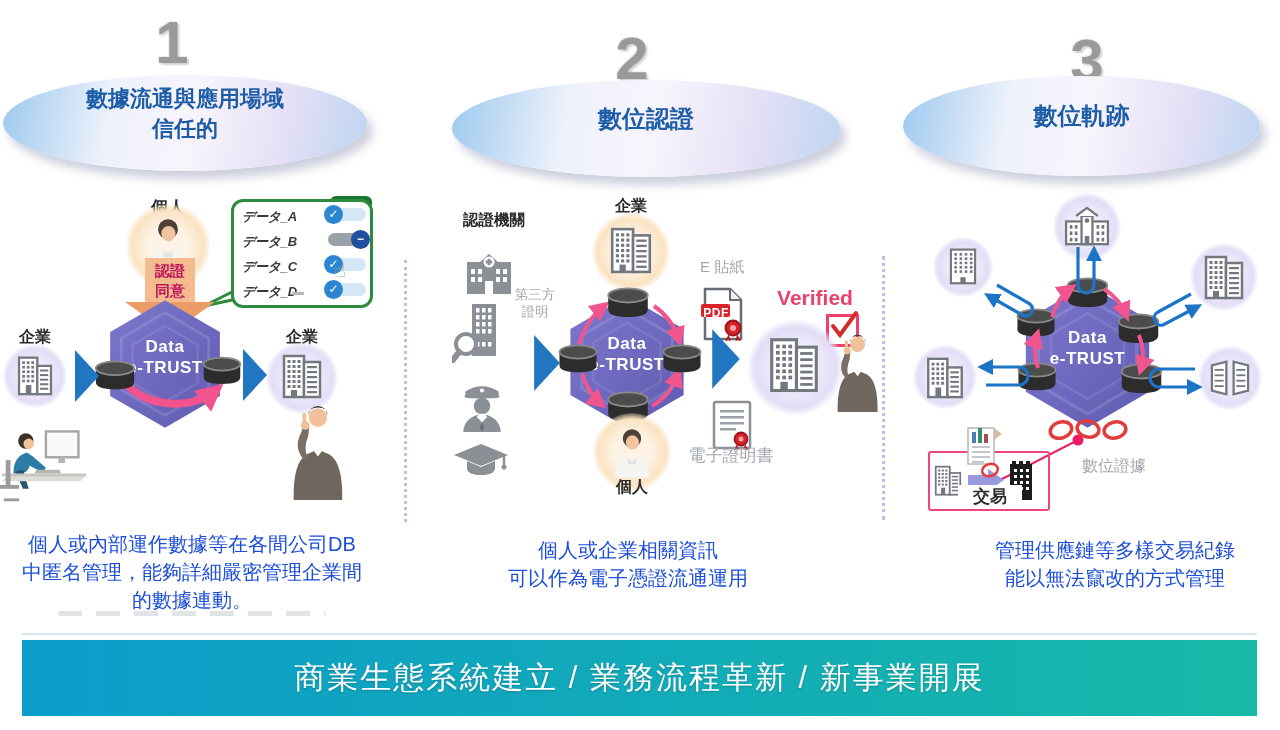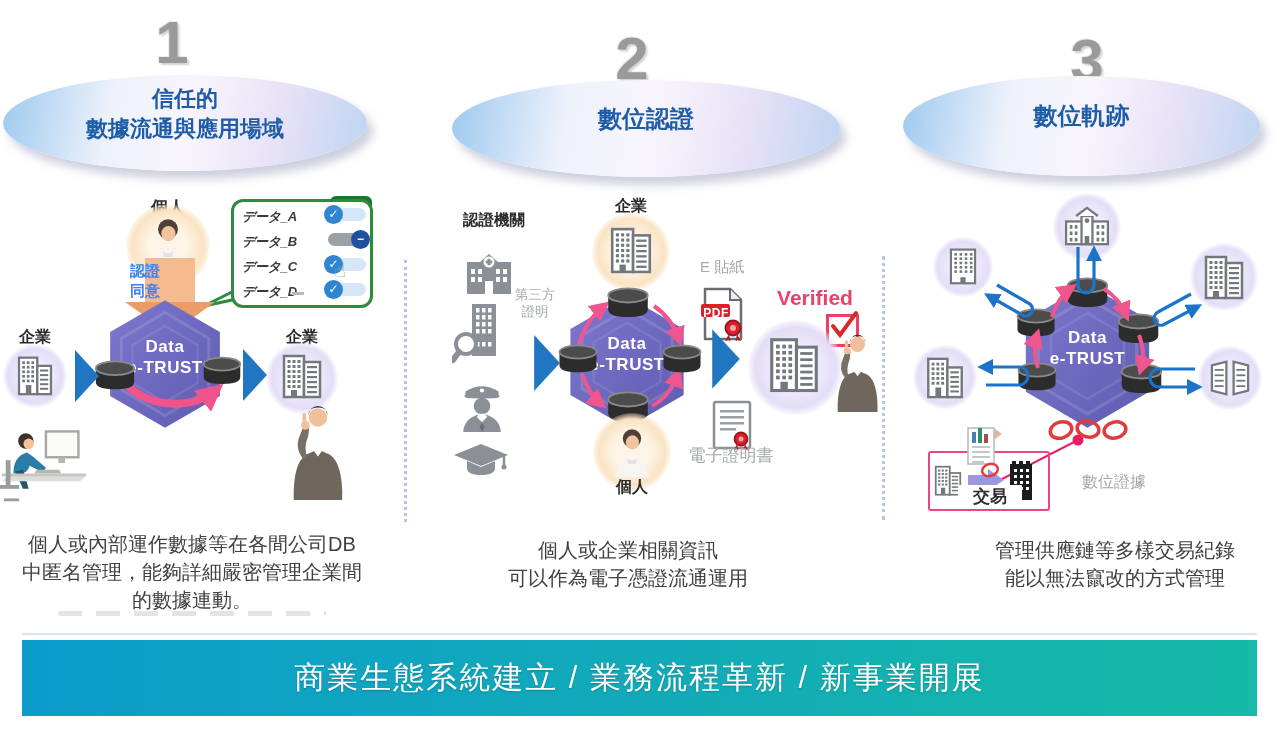--- a/index.html
+++ b/index.html
@@ -7,41 +7,41 @@
           font-family:"Liberation Sans","DejaVu Sans",sans-serif;}
   .abs{position:absolute;}
   .ctr{text-align:center;}
   .num{font-size:60px;font-weight:bold;color:#9a9a9a;
        text-shadow:2px 2px 2px rgba(0,0,0,.18),-1px -1px 0 #ececec;}
   .ellipse{border-radius:50%;
        background:linear-gradient(100deg,#9cc8ef 0%,#eef2fb 30%,#f8f4fc 52%,#e7e1f6 75%,#bdd4f2 100%);
        box-shadow:6px 8px 10px rgba(120,130,165,.38);}
   .title{color:#1d5da8;font-weight:bold;line-height:30px;}
   .title span{display:block;}
-  .desc{color:#404040;font-size:20px;font-weight:500;line-height:28px;}
+  .desc{color:#1d4ed8;font-size:20px;font-weight:500;line-height:28px;}
   .desc span{display:block;}
   .lav{border-radius:50%;background:radial-gradient(circle,#f0edfb 30%,#e3ddf6 60%,rgba(227,221,246,0) 73%);}
   .org{border-radius:50%;background:radial-gradient(circle,#fdf4e7 32%,#fae3c2 60%,rgba(250,227,194,0) 74%);}
   .dk{color:#2b2b2b;font-weight:bold;font-size:16px;}
   .gy{color:#a3a8af;}
   .dots{border-left:3px dotted #b9c2e8;}
   .hexlabel{color:#fff;font-weight:bold;font-size:17px;line-height:21px;letter-spacing:.5px;text-align:center;}
   .hexlabel span{display:block;}
   .bubble{background:#fff;border:3px solid #2e8b3d;border-radius:12px;z-index:3;}
   .tab{background:#17772e;border-radius:6px;z-index:1;}
   .trow{display:flex;height:23px;padding:2px 4px 0 8px;}
   .tlabel{font-style:italic;font-weight:bold;font-size:13px;color:#3a3a3a;flex:1;letter-spacing:-.3px;}
   .toggle{position:relative;width:38px;height:13px;border-radius:7px;}
   .toggle.on{background:#d5e6f7;}
   .toggle.off{background:#9aa2a8;}
   .knob{position:absolute;top:-3.5px;width:19px;height:19px;border-radius:50%;color:#fff;
         font-size:12px;font-weight:bold;line-height:19px;text-align:center;}
   .on .knob{left:-4px;background:#2f86d0;}
   .off .knob{right:-4px;background:#1f4f9e;}
-  .consent{color:#3b82f6;font-size:15px;font-weight:bold;line-height:20px;text-align:left;}
+  .consent{color:#be185d;font-size:15px;font-weight:bold;line-height:20px;text-align:center;}
   .consent span{display:block;}
   .verified{color:#e8426b;font-size:21px;font-weight:bold;}
   .vbox{width:27px;height:27px;border:3px solid #ef3f68;background:#fff;}
   .txbox{border:2.5px solid #f0447e;border-radius:3px;}
   .banner{display:flex;align-items:center;justify-content:center;
         background:linear-gradient(90deg,#0c9ccb,#17b9a7);
         color:#fff;font-size:31px;font-weight:normal;letter-spacing:2px;
         text-shadow:0 1px 2px rgba(0,0,0,.22);}
   .rule{background:#d3e7f5;}
   .smudge{background:repeating-linear-gradient(90deg,#c9cdd3 0 24px,transparent 24px 38px);
@@ -329,22 +329,22 @@
           <path d="M35,44 l3,6 -3.5,-1 -1.5,3.5 z" fill="#b01b24"></path>
     <circle cx="31" cy="39" r="6.5" fill="#d8232a" stroke="#9e1520" stroke-width="1.8"></circle>
     <circle cx="31" cy="39" r="2.5" fill="#f4a3a6"></circle>
   </symbol>
  </defs>
 </svg>
 
 <div class="abs num ctr" style="left:122px;top:8px;width:100px;">1</div>
 <div class="abs ellipse" style="left:3px;top:75px;width:364px;height:96px;"></div>
 <div class="abs title ctr" style="left:3px;top:84px;width:364px;font-size:22px;">
+  <span>數據流通與應用場域</span>
   <span>信任的</span>
-  <span>數據流通與應用場域</span>
 </div>
 
 <div class="abs num ctr" style="left:582px;top:24px;width:100px;">2</div>
 <div class="abs ellipse" style="left:452px;top:80px;width:388px;height:97px;"></div>
 <div class="abs title ctr" style="left:452px;top:104px;width:388px;font-size:24px;">
   <span>數位認證</span>
 </div>
 
 <div class="abs num ctr" style="left:1037px;top:26px;width:100px;">3</div>
 <div class="abs ellipse" style="left:903px;top:76px;width:357px;height:100px;"></div>
@@ -645,21 +645,21 @@
 </svg>
 <div class="abs dk ctr" style="left:958px;top:485px;width:64px;font-size:17px;background:#fff;">交易</div>
 
 <svg class="abs" style="left:1046px;top:414px;" width="84" height="32">
   <g fill="none" stroke="#e23b3b" stroke-width="3.5">
     <ellipse cx="15" cy="16" rx="11" ry="8" transform="rotate(-18 15 16)"></ellipse>
     <ellipse cx="42" cy="15" rx="11" ry="8" transform="rotate(12 42 15)"></ellipse>
     <ellipse cx="69" cy="16" rx="11" ry="8" transform="rotate(-12 69 16)"></ellipse>
   </g>
 </svg>
-<div class="abs gy" style="left:1082px;top:472px;width:100px;font-size:16px;">數位證據</div>
+<div class="abs gy" style="left:1082px;top:456px;width:100px;font-size:16px;">數位證據</div>
 
 <div class="abs desc ctr" style="left:10px;top:530px;width:364px;">
   <span>個人或內部運作數據等在各間公司DB</span>
   <span>中匿名管理，能夠詳細嚴密管理企業間</span>
   <span>的數據連動。</span>
 </div>
 <div class="abs smudge" style="left:58px;top:611px;width:268px;height:5px;"></div>
 
 <div class="abs desc ctr" style="left:448px;top:536px;width:360px;">
   <span>個人或企業相關資訊</span>

